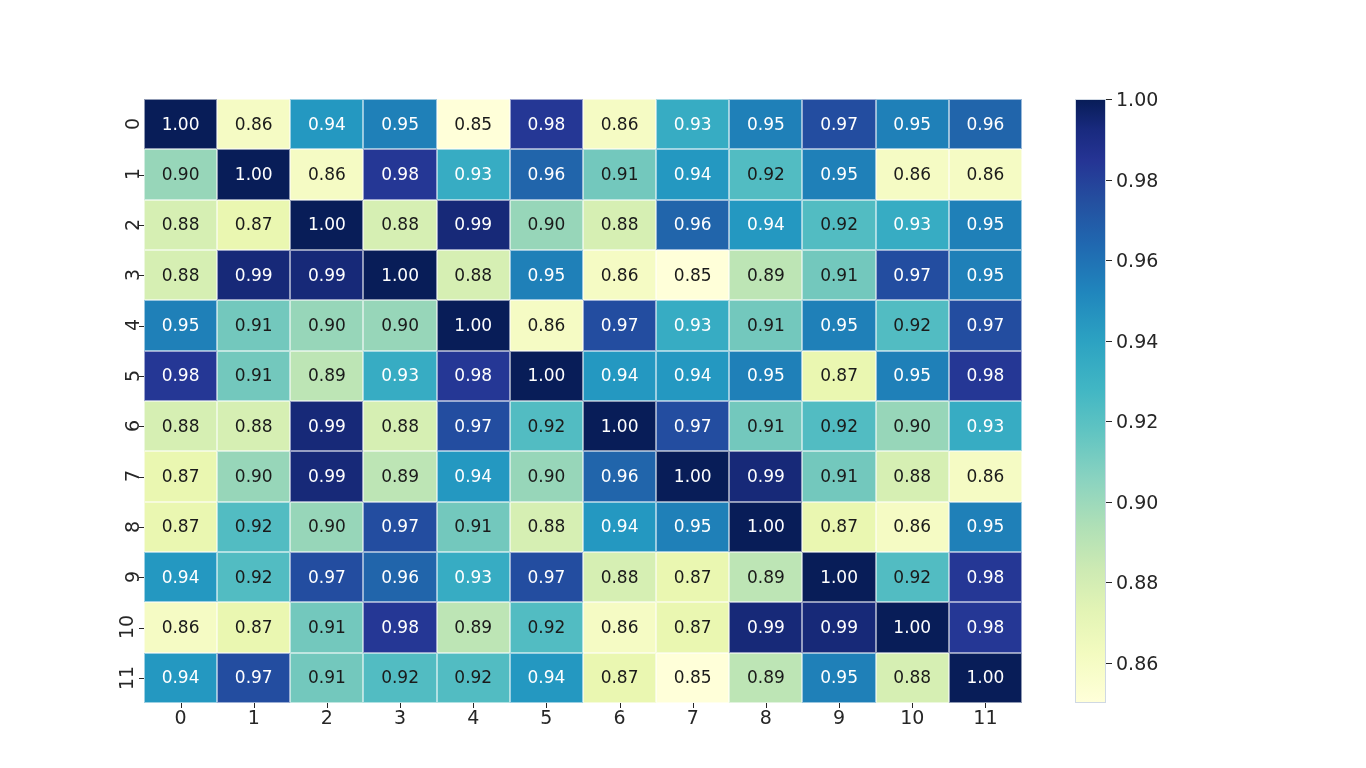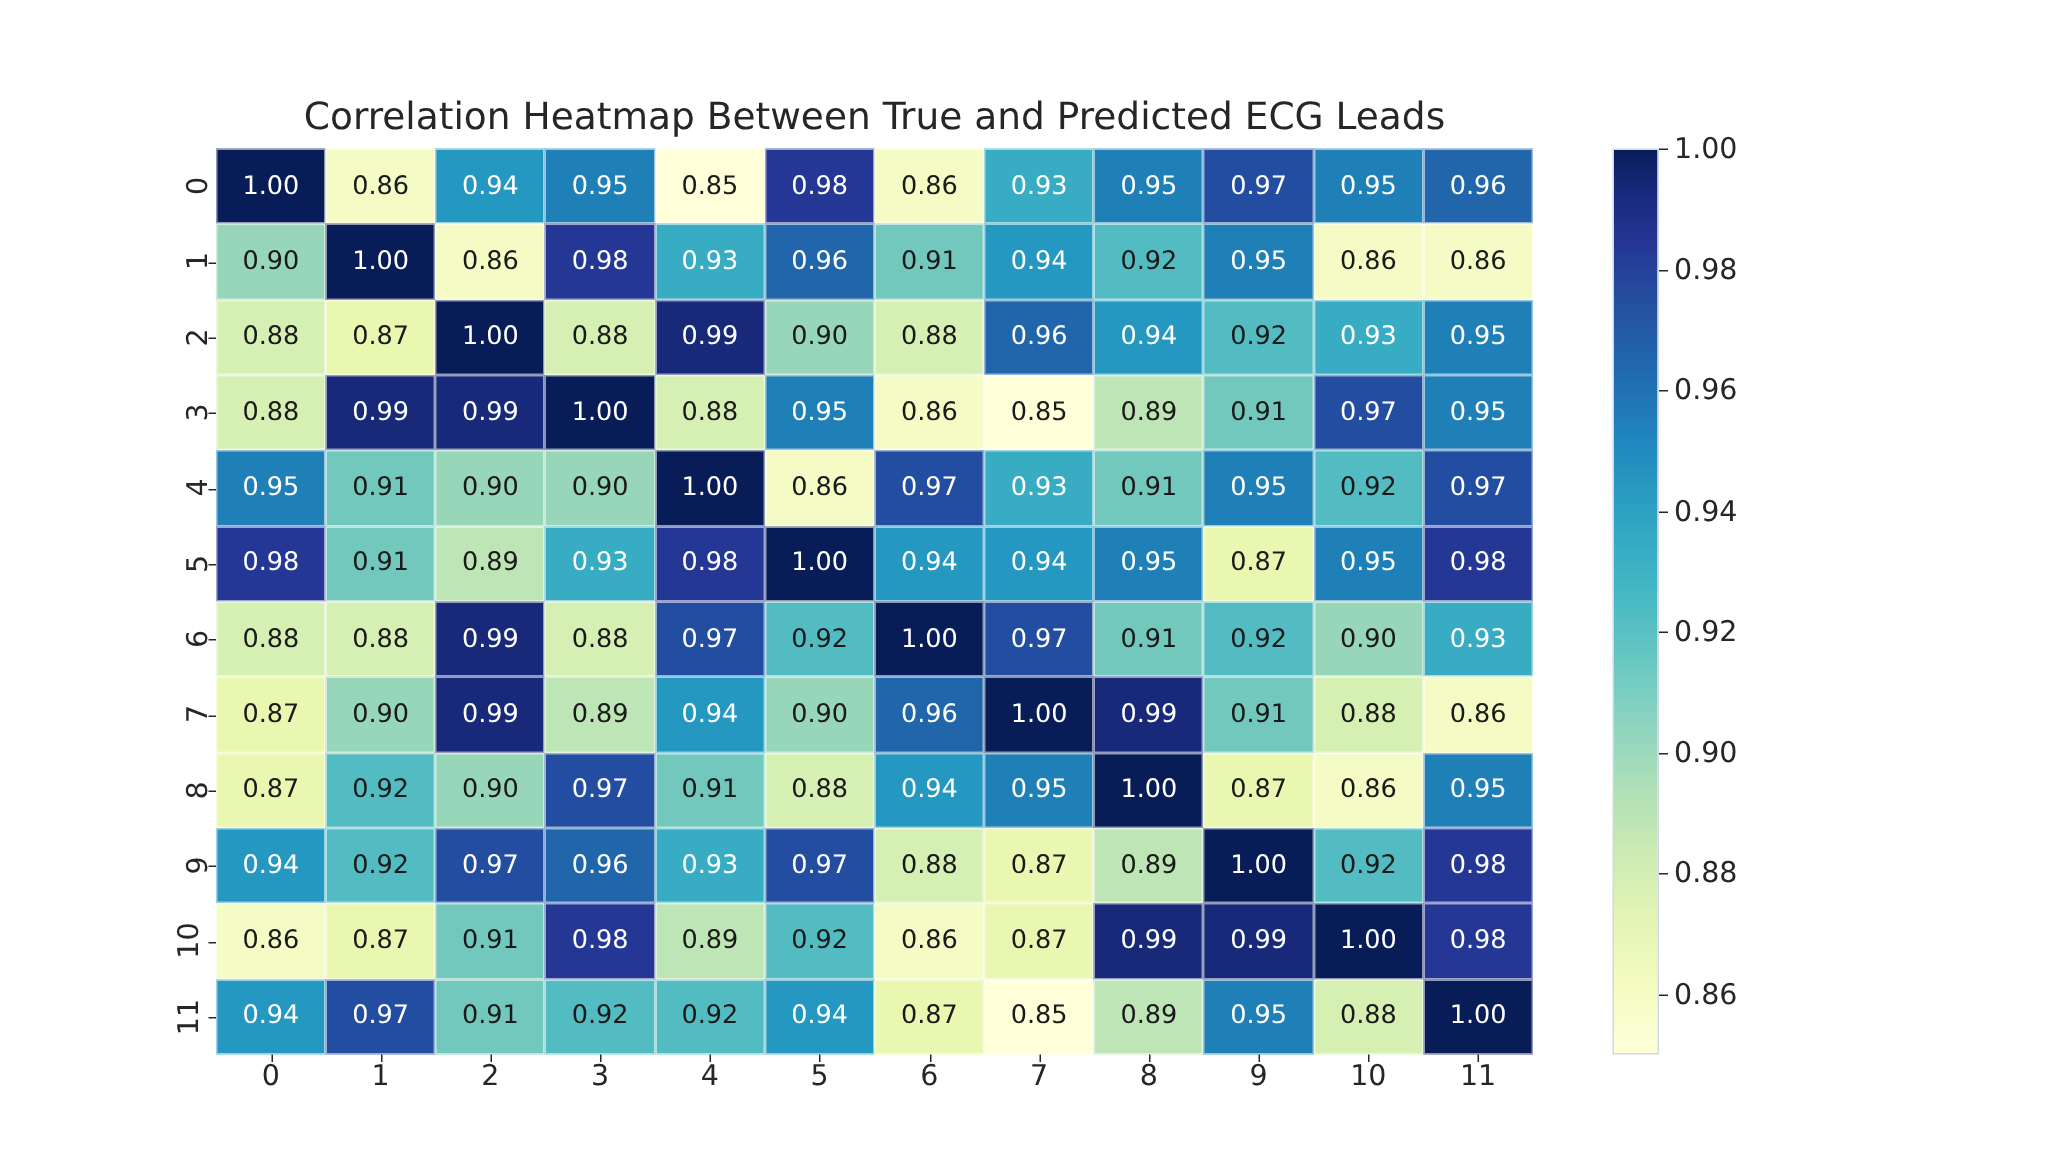--- a/index.html
+++ b/index.html
@@ -150,21 +150,20 @@
     color: #262626;
     transform: translateY(-50%);
     white-space: nowrap;
   }
 </style>
 </head>
 <body>
 
 <div id="figure">
 
-  <div id="chart-title">Correlation Heatmap Between True and Predicted ECG Leads</div>
 
   <div id="heatmap-grid">
       <div class="heat-cell" style="background: rgb(8, 29, 88);">
         <span class="cell-value" style="color: rgb(255, 255, 255);">1.00</span>
       </div>
       <div class="heat-cell" style="background: rgb(245, 251, 196);">
         <span class="cell-value" style="color: rgb(26, 26, 26);">0.86</span>
       </div>
       <div class="heat-cell" style="background: rgb(36, 152, 193);">
         <span class="cell-value" style="color: rgb(255, 255, 255);">0.94</span>

